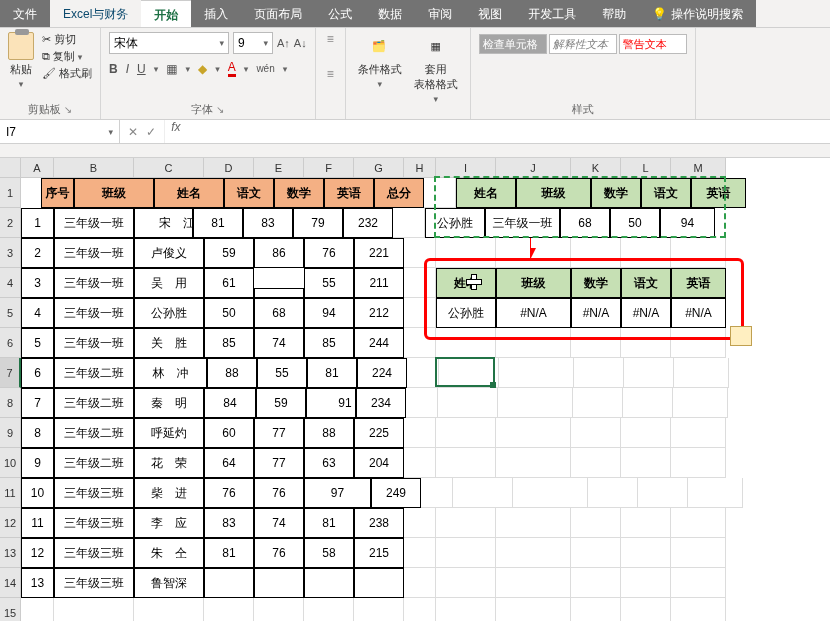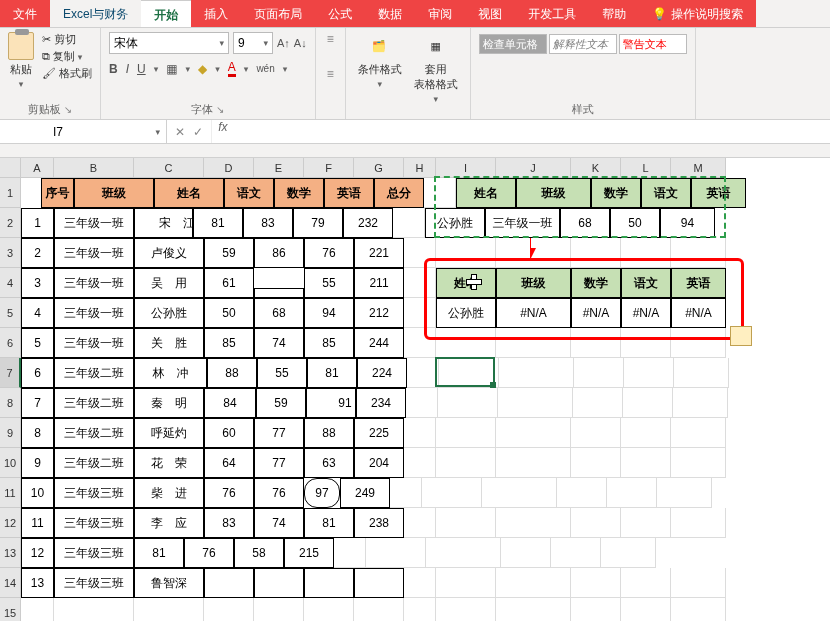--- a/index.html
+++ b/index.html
@@ -1,21 +1,21 @@
 <!DOCTYPE html>
 <html><head>
 <meta charset="utf-8">
 <style>
   * { box-sizing: border-box; margin: 0; padding: 0; }
   body { font-family: "Microsoft YaHei", sans-serif; font-size: 12px; background: #fff; width: 830px; height: 621px; overflow: hidden; position: relative; }
 
   
   .tabs { display: flex; background: #f3f2f1; height: 28px; align-items: stretch; border-bottom: 1px solid #d0d0d0; }
   .tab { padding: 0 13px; line-height: 28px; color: #0c4a6e; cursor: pointer; font-size: 12px; }
-  .tab.dark { background: #ef4444; color: #fff; }
+  .tab.dark { background: #737373; color: #fff; }
   .tab.active { background: #fff; color: #1d7044; font-weight: bold; border-top: 1px solid #ccc;}
   .tab .bulb { color:#fff; margin-right:4px; }
 
   
   .ribbon { display: flex; background: #f3f2f1; height: 92px; border-bottom: 1px solid #d0d0d0; }
   .group { border-right: 1px solid #d6d6d6; padding: 4px 8px 2px 8px; display:flex; flex-direction:column; justify-content:space-between; align-items:center; }
   .group-label { color: #666; font-size: 11px; text-align: center; height: 16px; display:flex; align-items:center; gap:3px;}
   .group-label .launcher { font-size:10px; color:#888; }
   .paste-btn { display:flex; flex-direction:column; align-items:center; gap:2px; font-size:11px; color:#333;}
   .paste-icon { width:26px; height:28px; background:#fbe3b9; border:1px solid #c7a96a; border-radius:2px; position:relative;}
@@ -39,21 +39,21 @@
   .style-cell { width:68px; height:20px; border:1px solid #bbb; font-size:11px; display:flex; align-items:center; padding:0 3px;}
   .style-cell.normal{background:#fff;color:#333;}
   .style-cell.bad{background:#ffc7ce;color:#9c0006;}
   .style-cell.good{background:#c6efce;color:#006100;}
   .style-cell.check{background:#a5a5a5;color:#fff;}
   .style-cell.expl{background:#fff;color:#7f7f7f;font-style:italic;}
   .style-cell.warn{background:#fff;color:#ff0000;}
 
   
   .fbar { display:flex; height:24px; border-bottom:1px solid #d0d0d0; align-items:stretch; background:#fff;}
-  .namebox { width:120px; border-right:1px solid #d0d0d0; padding:0 6px; line-height:24px; font-size:12px; display:flex; justify-content:space-between; align-items:center;margin-left:47px;}
+  .namebox { width:120px; border-right:1px solid #d0d0d0; padding:0 6px; line-height:24px; font-size:12px; display:flex; justify-content:space-between; align-items:center;}
   .fx-controls { display:flex; align-items:center; gap:8px; padding:0 8px; color:#888; border-right:1px solid #eee;}
   .fx { font-style:italic; color:#666; padding:0 6px;}
   .formula-input{ flex:1; padding:0 6px; line-height:24px;}
 
   
   .ssp { height:14px; background:#f3f2f1; border-bottom:1px solid #d0d0d0;}
 
   
   .grid-wrap { display:flex; position:relative; }
   .rowhdrs { display:flex; flex-direction:column; }
@@ -437,21 +437,21 @@
           <div class="cell" style="width: 50px;"></div>
           <div class="cell" style="width: 50px;"></div>
           <div class="cell" style="width: 55px;"></div>
         </div>
         <div class="row">
           <div class="cell t-cell" style="width: 33px;">10</div>
           <div class="cell t-cell" style="width: 80px;">三年级三班</div>
           <div class="cell t-cell" style="width: 70px;">柴　进</div>
           <div class="cell t-cell" style="width: 50px;">76</div>
           <div class="cell t-cell" style="width: 50px;">76</div>
-          <div class="cell t-cell" style="width: 36px; border-radius: 13px;">97</div>
+          <div class="cell t-cell" style="width: 67px;">97</div>
           <div class="cell t-cell" style="width: 50px;">249</div>
           <div class="cell" style="width: 32px;"></div>
           <div class="cell" style="width: 60px;"></div>
           <div class="cell" style="width: 75px;"></div>
           <div class="cell" style="width: 50px;"></div>
           <div class="cell" style="width: 50px;"></div>
           <div class="cell" style="width: 55px;"></div>
         </div>
         <div class="row">
           <div class="cell t-cell" style="width: 33px;">11</div>
@@ -464,20 +464,21 @@
           <div class="cell" style="width: 32px;"></div>
           <div class="cell" style="width: 60px;"></div>
           <div class="cell" style="width: 75px;"></div>
           <div class="cell" style="width: 50px;"></div>
           <div class="cell" style="width: 50px;"></div>
           <div class="cell" style="width: 55px;"></div>
         </div>
         <div class="row">
           <div class="cell t-cell" style="width: 33px;">12</div>
           <div class="cell t-cell" style="width: 80px;">三年级三班</div>
+          <div class="cell t-cell" style="width: 70px;">朱　仝</div>
           <div class="cell t-cell" style="width: 50px;">81</div>
           <div class="cell t-cell" style="width: 50px;">76</div>
           <div class="cell t-cell" style="width: 50px;">58</div>
           <div class="cell t-cell" style="width: 50px;">215</div>
           <div class="cell" style="width: 32px;"></div>
           <div class="cell" style="width: 60px;"></div>
           <div class="cell" style="width: 75px;"></div>
           <div class="cell" style="width: 50px;"></div>
           <div class="cell" style="width: 50px;"></div>
           <div class="cell" style="width: 55px;"></div>

